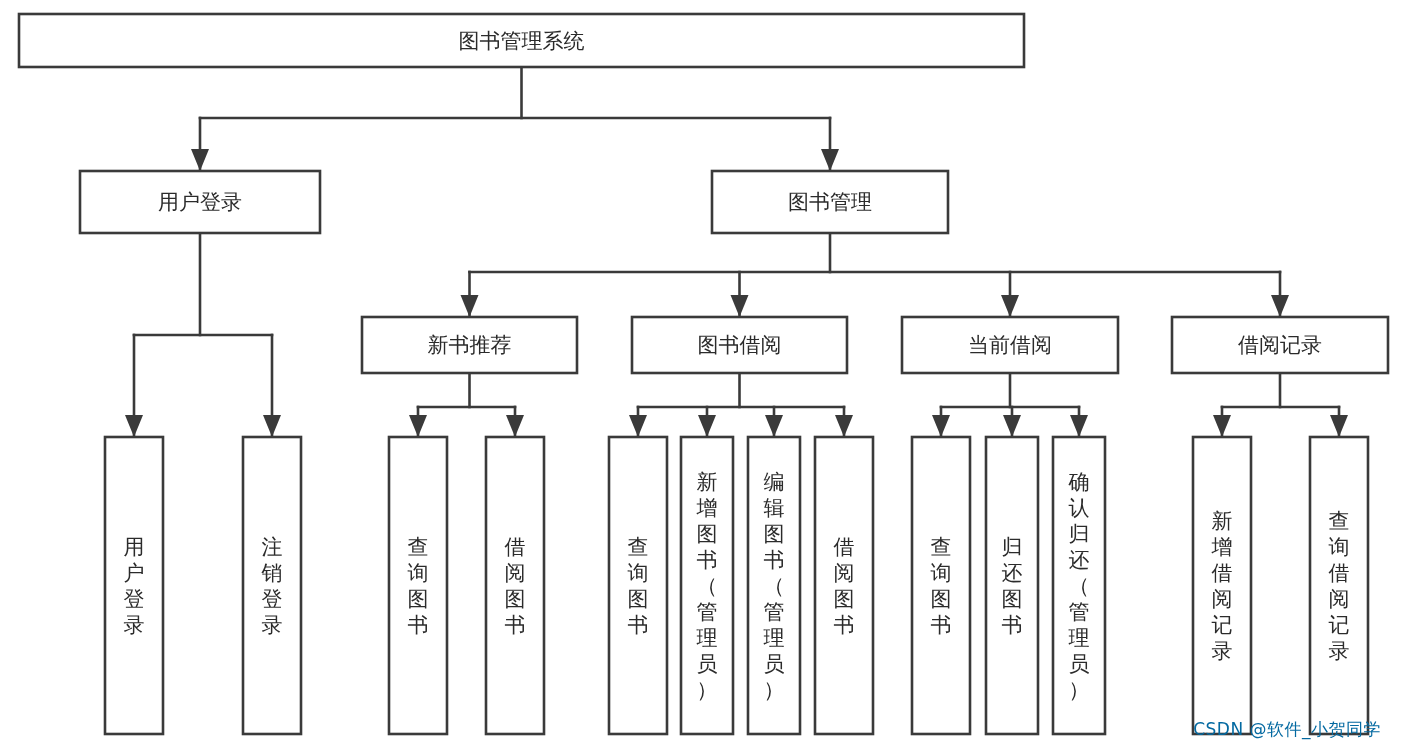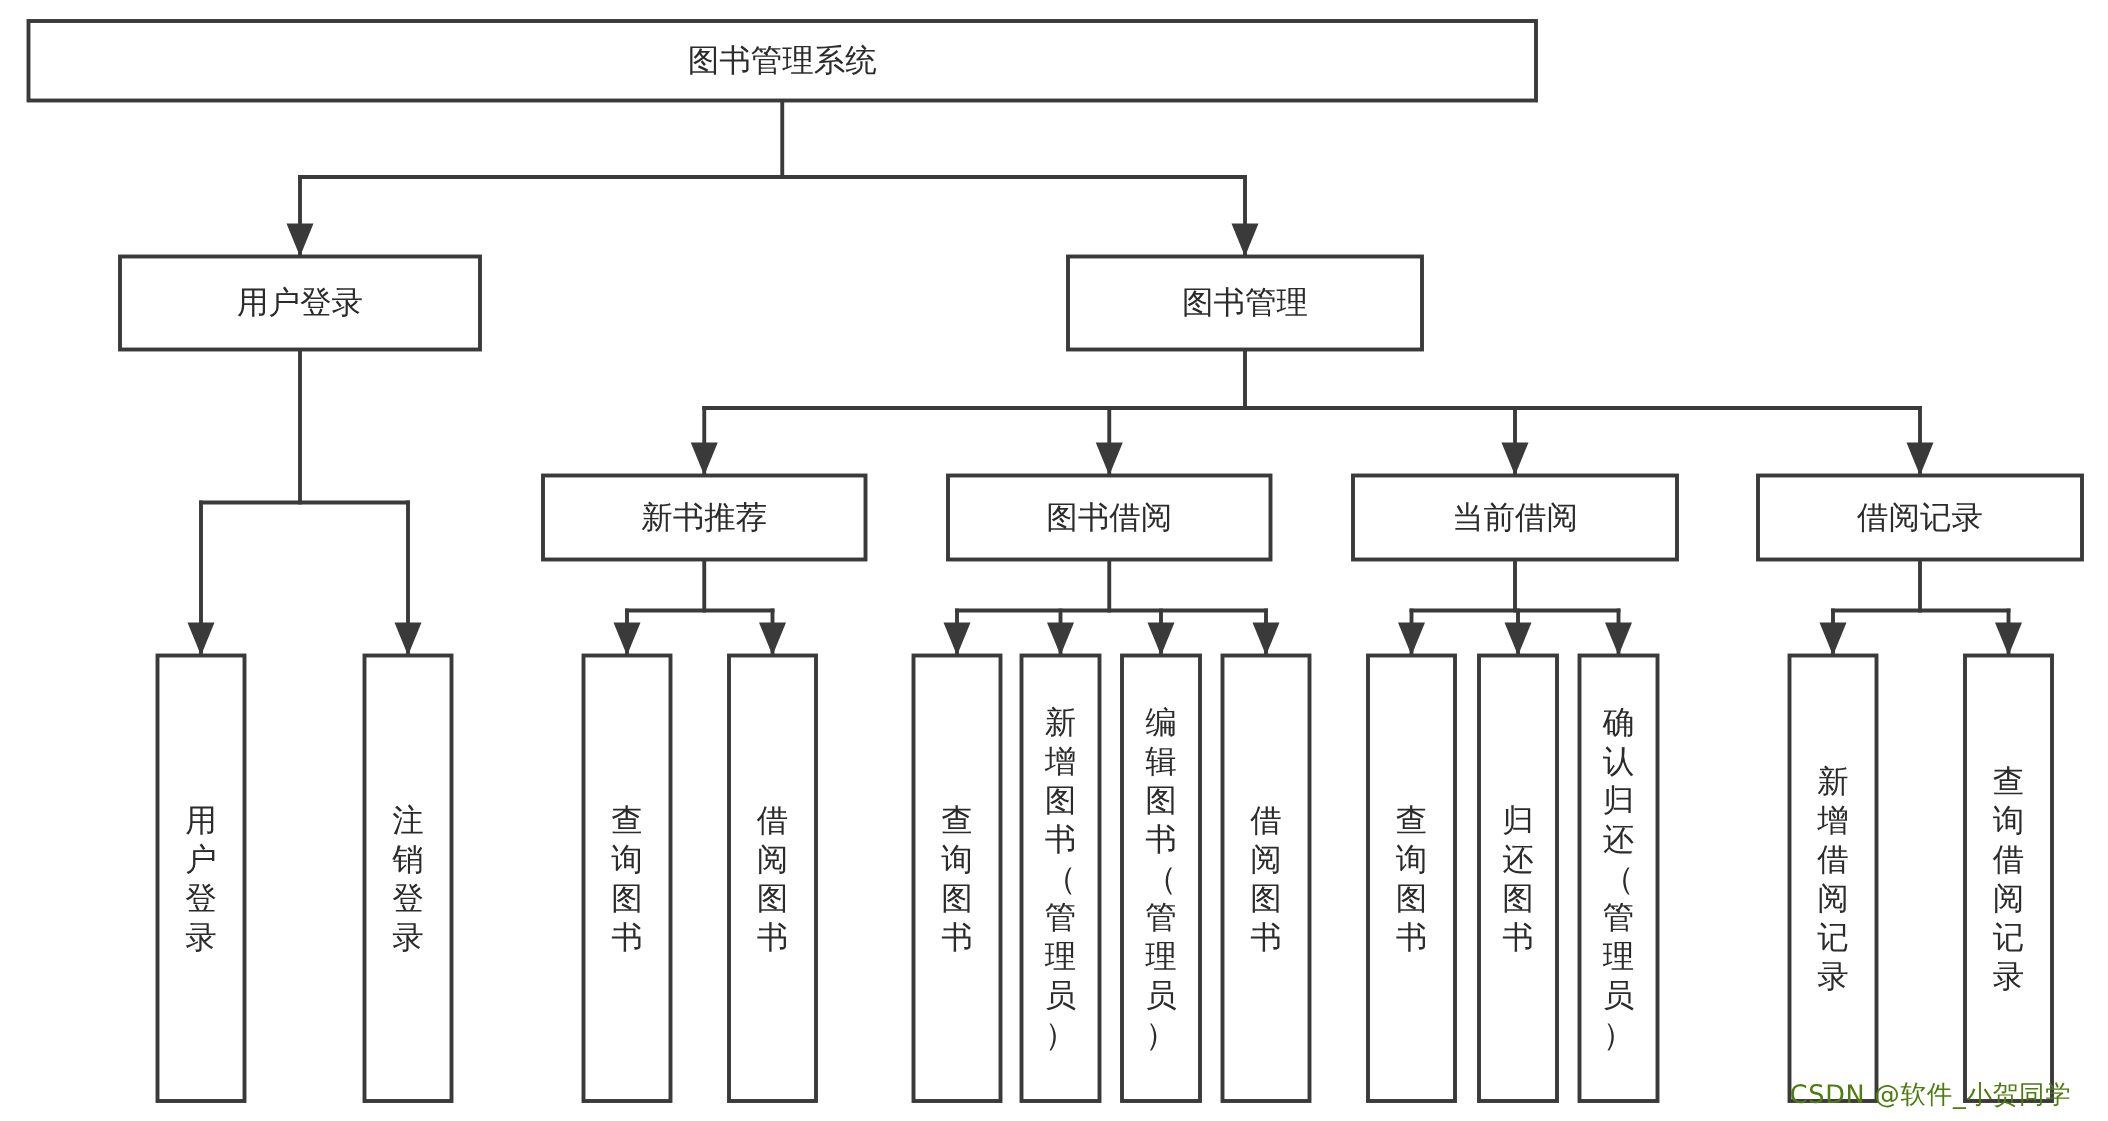--- a/index.html
+++ b/index.html
@@ -55,21 +55,21 @@
     font-size: 21px;
     fill: #2b2b2b;
     text-anchor: middle;
   }
   .watermark-text {
     position: absolute;
     right: 14px;
     bottom: 6px;
     font-family: "DejaVu Sans", "Liberation Sans", sans-serif;
     font-size: 17px;
-    color: #4d7c0f;
+    color: #0369a1;
     white-space: nowrap;
     letter-spacing: 0.5px;
     user-select: none;
   }
 </style>
 </head>
 <body>
 
 <div id="diagram-root">
 

